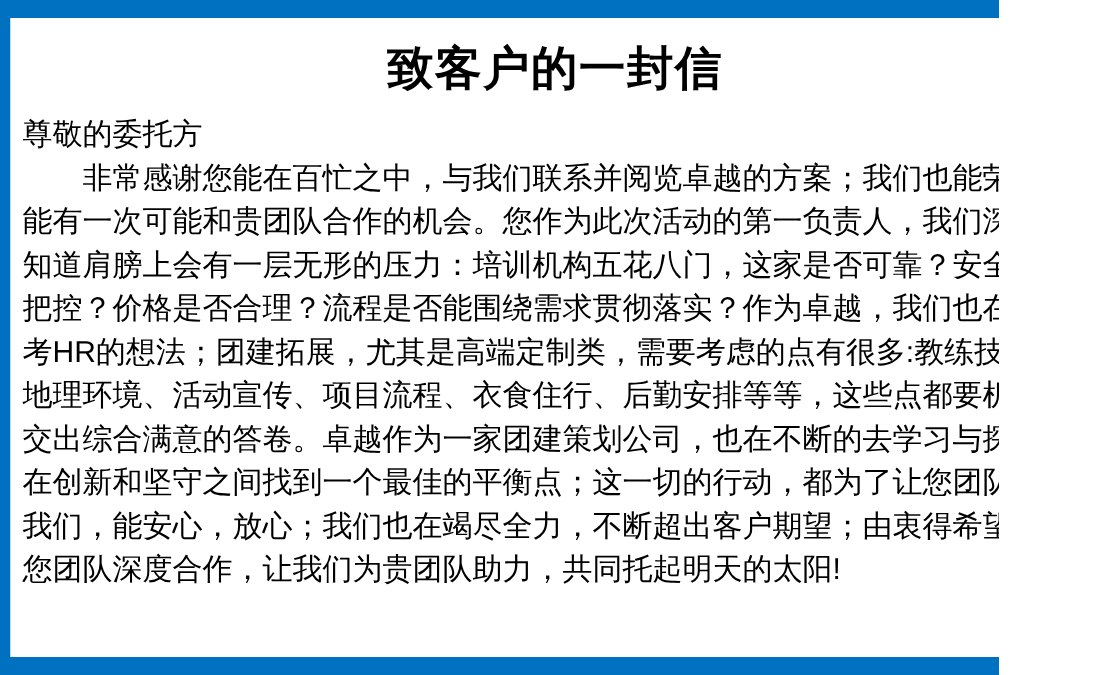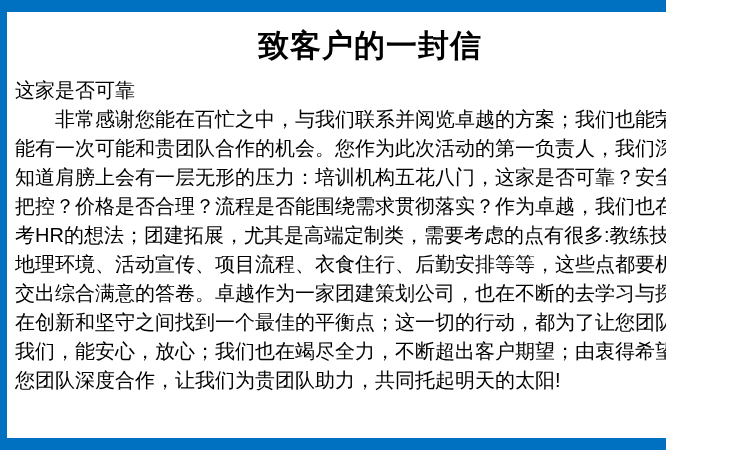--- a/index.html
+++ b/index.html
@@ -65,18 +65,18 @@
 <div class="page">
   <div class="frame-border frame-top"></div>
   <div class="frame-border frame-left"></div>
   <div class="frame-border frame-right"></div>
   <div class="frame-border frame-bottom"></div>
 
   <div class="content">
     <h1 class="letter-title">致客户的一封信</h1>
 
     <div class="letter-body">
-      <p class="salutation">这家是否可靠</p>
+      <p class="salutation">尊敬的委托方</p>
       <p class="paragraph">非常感谢您能在百忙之中，与我们联系并阅览卓越的方案；我们也能荣幸，能有一次可能和贵团队合作的机会。您作为此次活动的第一负责人，我们深深的知道肩膀上会有一层无形的压力：培训机构五花八门，这家是否可靠？安全能否把控？价格是否合理？流程是否能围绕需求贯彻落实？作为卓越，我们也在去思考HR的想法；团建拓展，尤其是高端定制类，需要考虑的点有很多:教练技术、地理环境、活动宣传、项目流程、衣食住行、后勤安排等等，这些点都要机构能交出综合满意的答卷。卓越作为一家团建策划公司，也在不断的去学习与探索，在创新和坚守之间找到一个最佳的平衡点；这一切的行动，都为了让您团队交给我们，能安心，放心；我们也在竭尽全力，不断超出客户期望；由衷得希望能和您团队深度合作，让我们为贵团队助力，共同托起明天的太阳!</p>
       <p class="closing">此敬</p>
     </div>
   </div>
 </div>
 
 </body></html>

